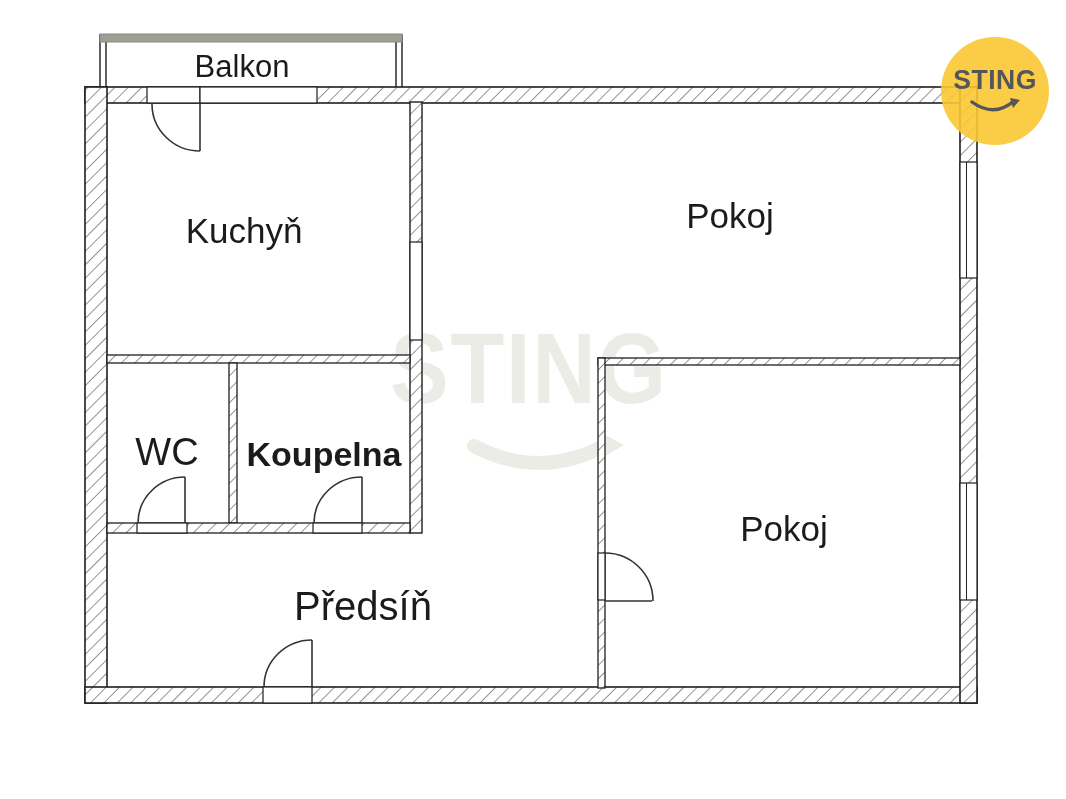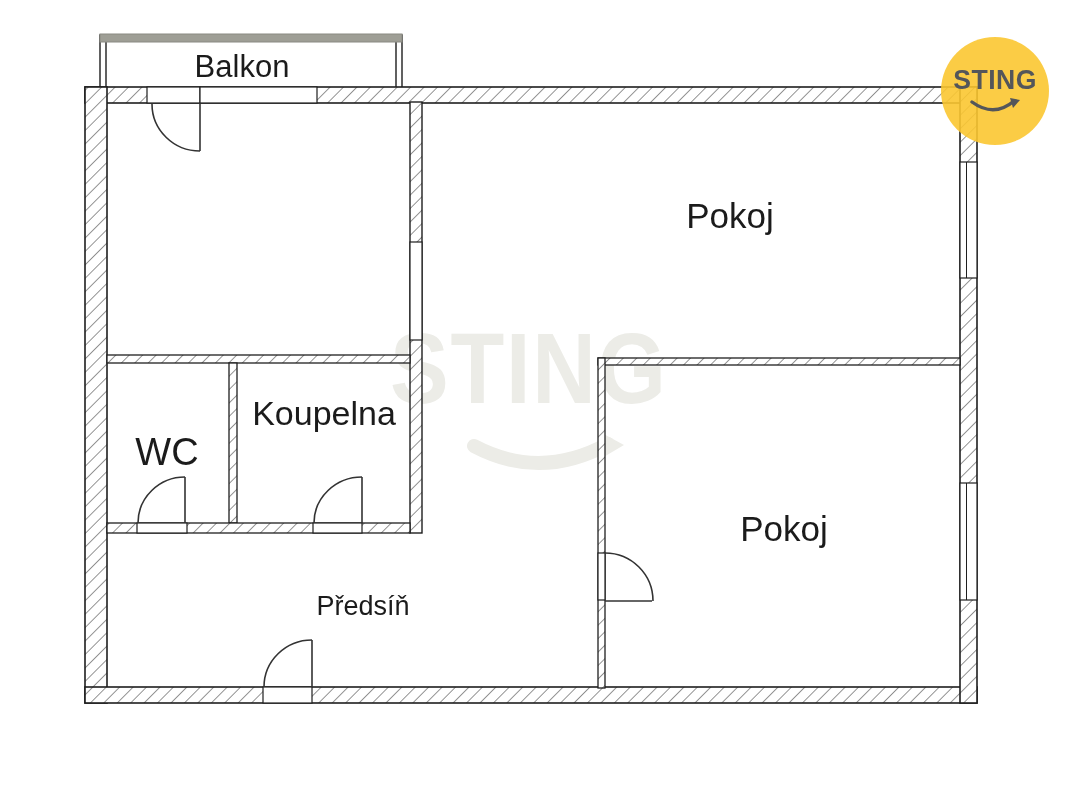--- a/index.html
+++ b/index.html
@@ -20,22 +20,22 @@
   #plan-svg{position:absolute;left:0;top:0;}
   
   .room-label{
     position:absolute;transform:translate(-50%,-50%);
     color:#1B1B1B;white-space:nowrap;line-height:1;text-align:center;
   }
   #label-balkon       {left:242px;top:66px; font-size:31px;}
   #label-kuchyn       {left:244px;top:230px;font-size:35px;}
   #label-pokoj-top    {left:730px;top:215px;font-size:35px;}
   #label-wc           {left:167px;top:440px;font-size:38px;margin-top:12px;}
-  #label-koupelna     {left:324px;top:413px;font-size:34px;}
-  #label-predsin      {left:363px;top:606px;font-size:27px;}
+  #label-koupelna     {left:324px;top:454px;font-size:34px;font-weight:bold;}
+  #label-predsin      {left:363px;top:606px;font-size:40px;}
   #label-pokoj-bottom {left:784px;top:528px;font-size:35px;}
   
   #logo{
     position:absolute;left:941px;top:37px;width:108px;height:108px;
     border-radius:50%;background:rgba(251,198,49,0.9);
     display:flex;flex-direction:column;align-items:center;justify-content:center;
   }
   #logo .logo-text{
     font-size:28px;font-weight:bold;color:#54565A;letter-spacing:0.5px;
     line-height:1;margin-top:2px;transform:scaleX(0.95);
@@ -119,20 +119,21 @@
         <path d="M264,687 A48,47 0 0 1 312,640"></path>
       </g>
       <g>
         <line x1="605" y1="601" x2="652" y2="601"></line>
         <path d="M605,553 A48,48 0 0 1 653,601"></path>
       </g>
     </g>
   </svg>
 
   <div class="room-label" id="label-balkon">Balkon</div>
+  <div class="room-label" id="label-kuchyn">Kuchyň</div>
   <div class="room-label" id="label-pokoj-top">Pokoj</div>
   <div class="room-label" id="label-wc">WC</div>
   <div class="room-label" id="label-koupelna">Koupelna</div>
   <div class="room-label" id="label-predsin">Předsíň</div>
   <div class="room-label" id="label-pokoj-bottom">Pokoj</div>
 
   <div id="logo">
     <div class="logo-text">STING</div>
     <svg class="logo-smile" width="62" height="22" viewBox="0 0 62 22">
       <path d="M8,5 Q30,21 50,4" fill="none" stroke="#54565A" stroke-width="3.4" stroke-linecap="round"></path>

